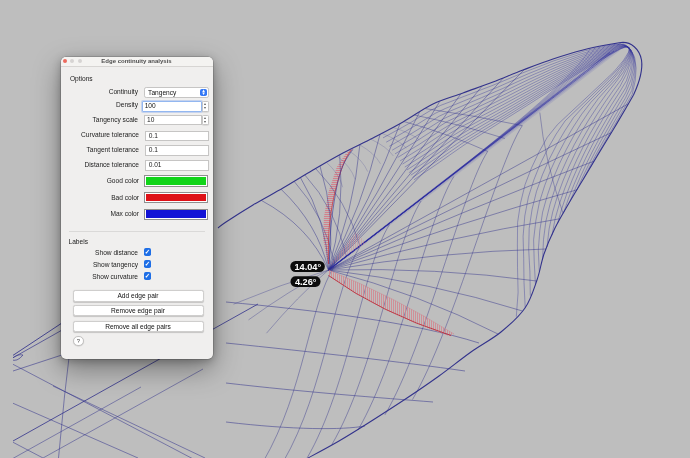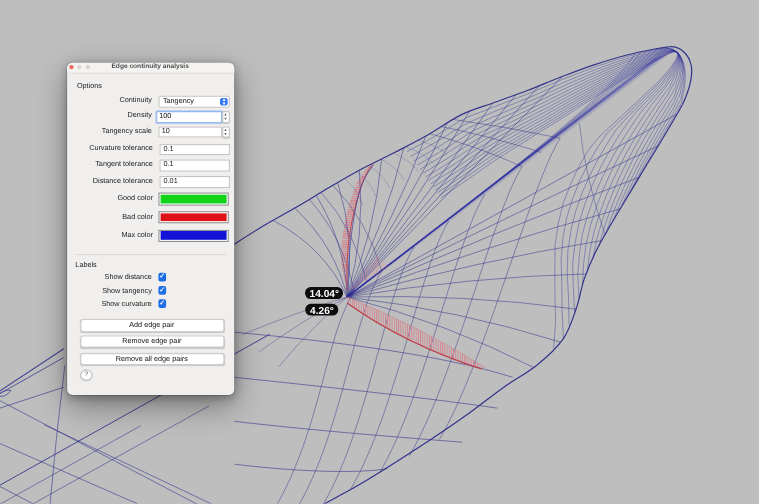--- a/index.html
+++ b/index.html
@@ -1,16 +1,16 @@
 <!DOCTYPE html>
 <html><head><meta charset="utf-8">
 <style>
 html,body{margin:0;padding:0;width:690px;height:458px;overflow:hidden;background:#bebebe;
   font-family:"Liberation Sans",sans-serif;}
-#canvas{position:absolute;left:0;top:0;width:575px;height:458px;}
+#canvas{position:absolute;left:0;top:0;width:575px;height:458px;padding-left:13px;}
 #dlg{position:absolute;left:60.5px;top:56.5px;width:152px;height:302px;background:#f0efee;
   border-radius:5px;box-shadow:0 0 0 0.5px rgba(0,0,0,0.25),0 10px 28px rgba(0,0,0,0.38),0 2px 8px rgba(0,0,0,0.25);}
 #tbar{position:absolute;left:0;top:0;width:100%;height:9.6px;background:#f4f3f1;
   border-radius:5px 5px 0 0;border-bottom:0.6px solid #d7d5d3;}
 .tl{position:absolute;top:2.3px;width:4.4px;height:4.4px;border-radius:50%;}
 #ttl{position:absolute;left:0;right:0;top:1.5px;text-align:center;font-size:6px;color:#4e4e4e;font-weight:bold;}
 .lab{position:absolute;font-size:6.6px;color:#222;white-space:nowrap;}
 .rlab{position:absolute;font-size:6.6px;color:#222;white-space:nowrap;text-align:right;}
 .field{position:absolute;background:#fff;border:0.5px solid #c6c5c4;font-size:6.6px;color:#222;
   padding:0 0 0 2.5px;line-height:8px;}

